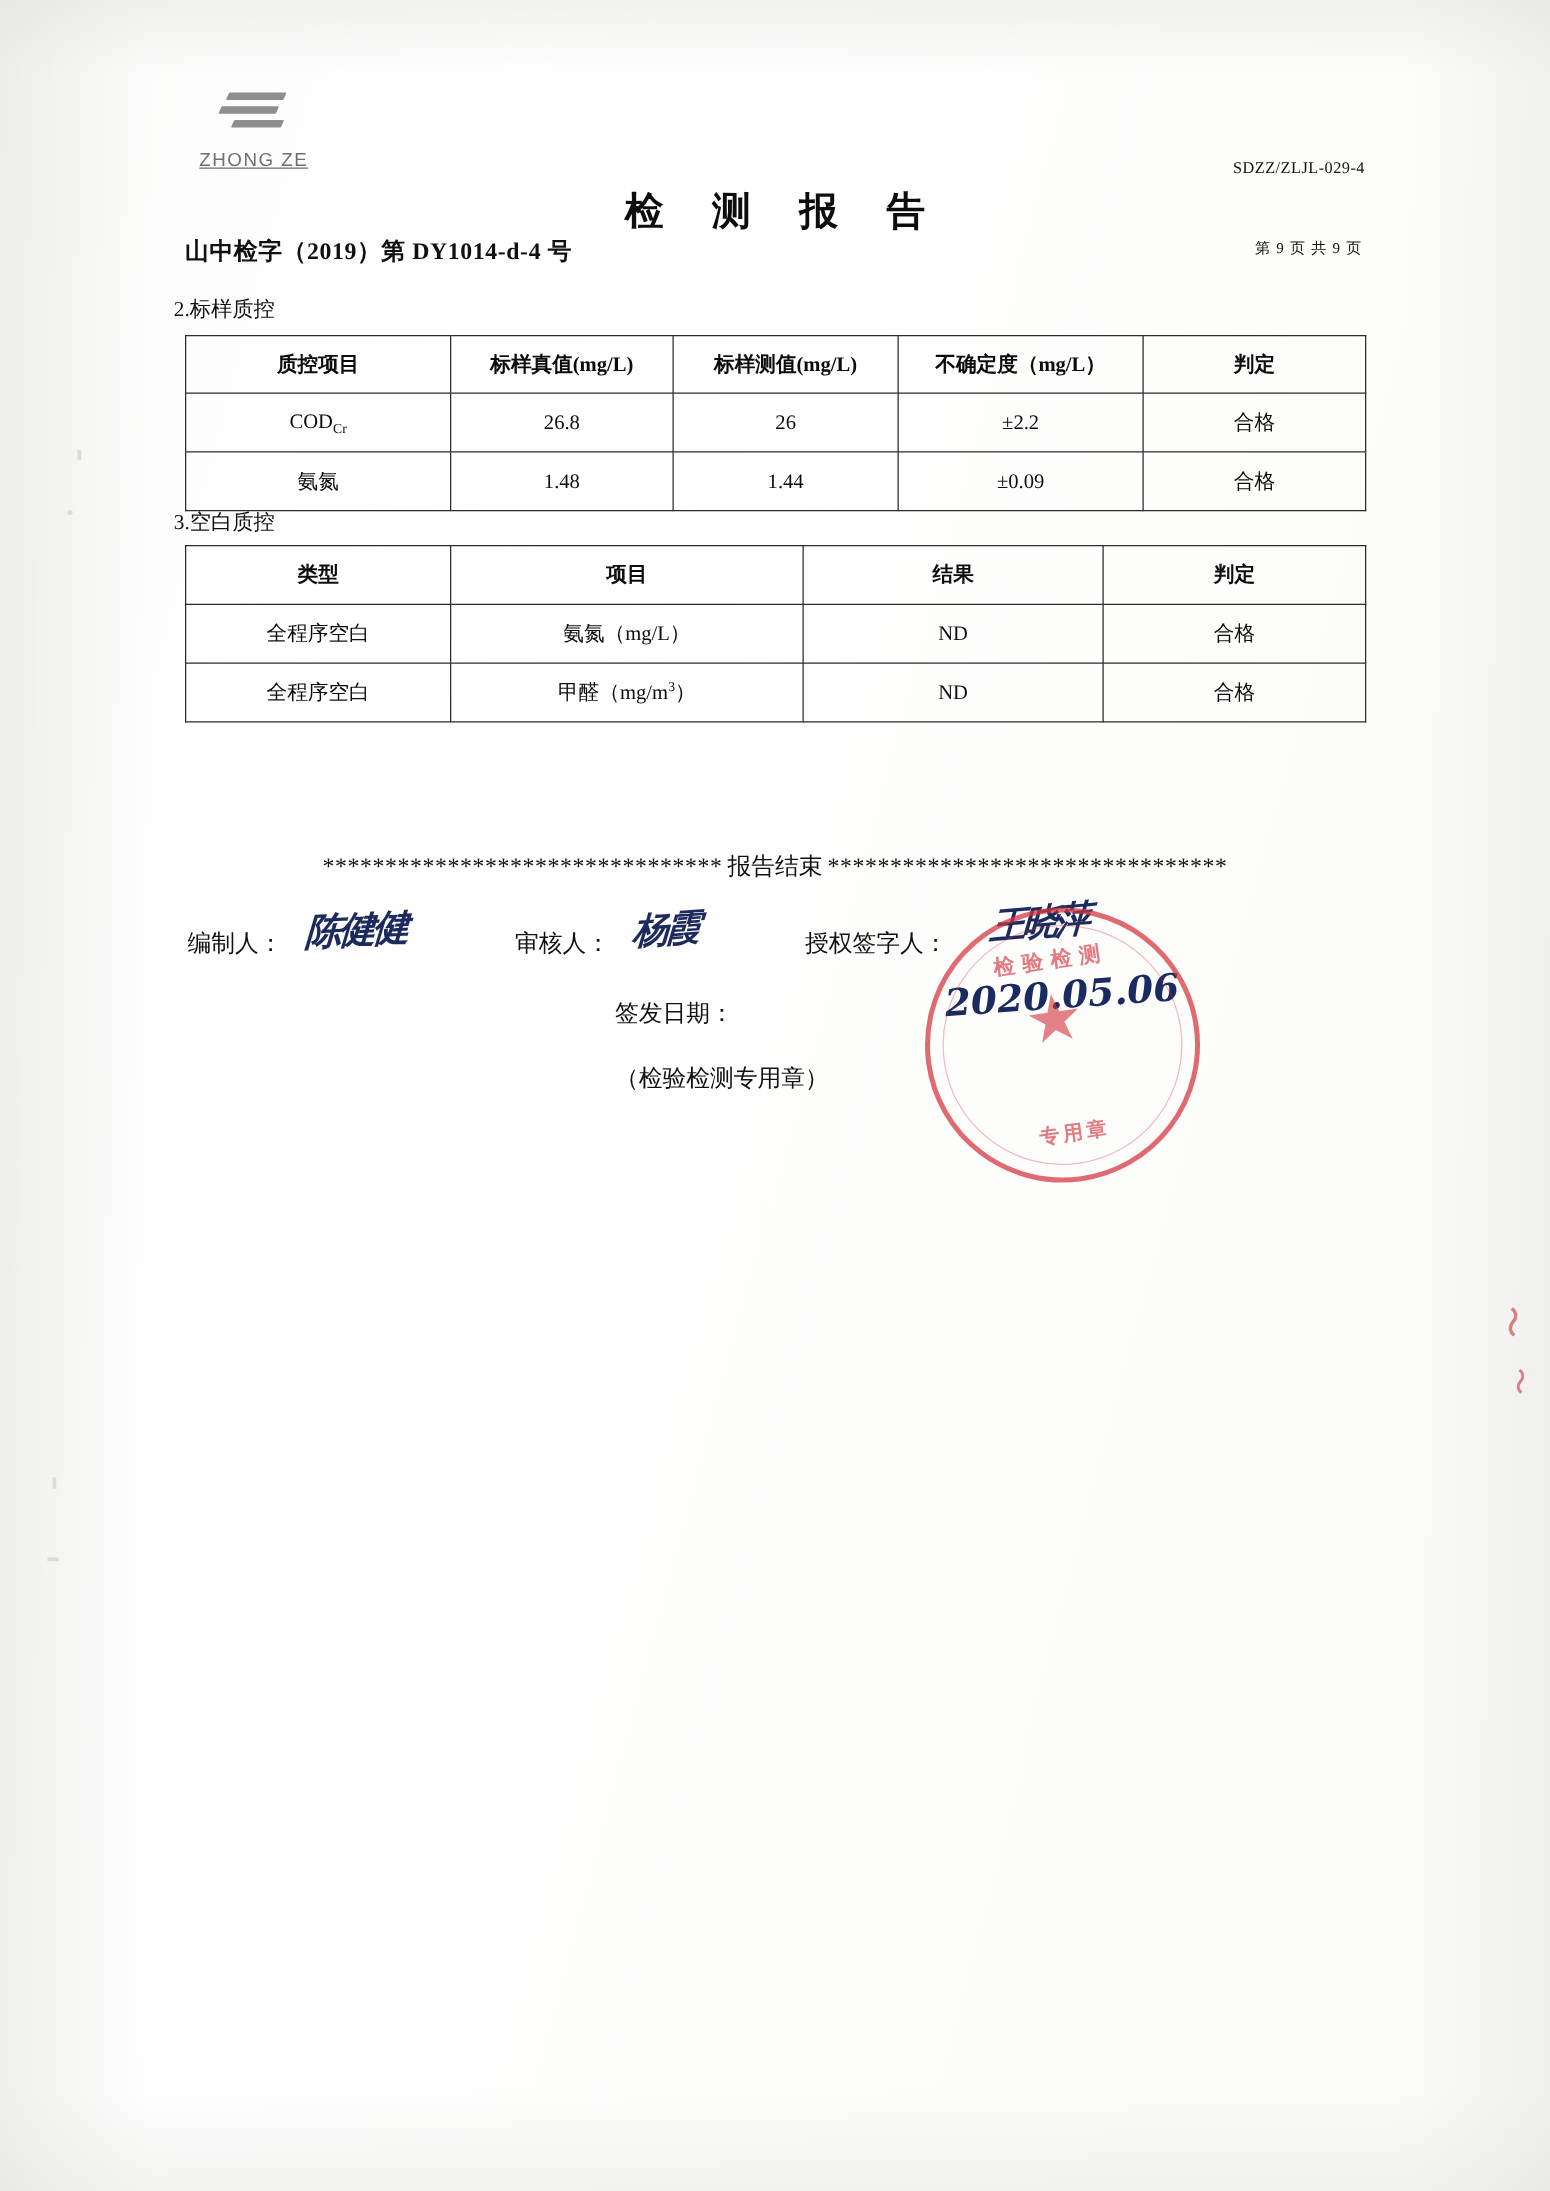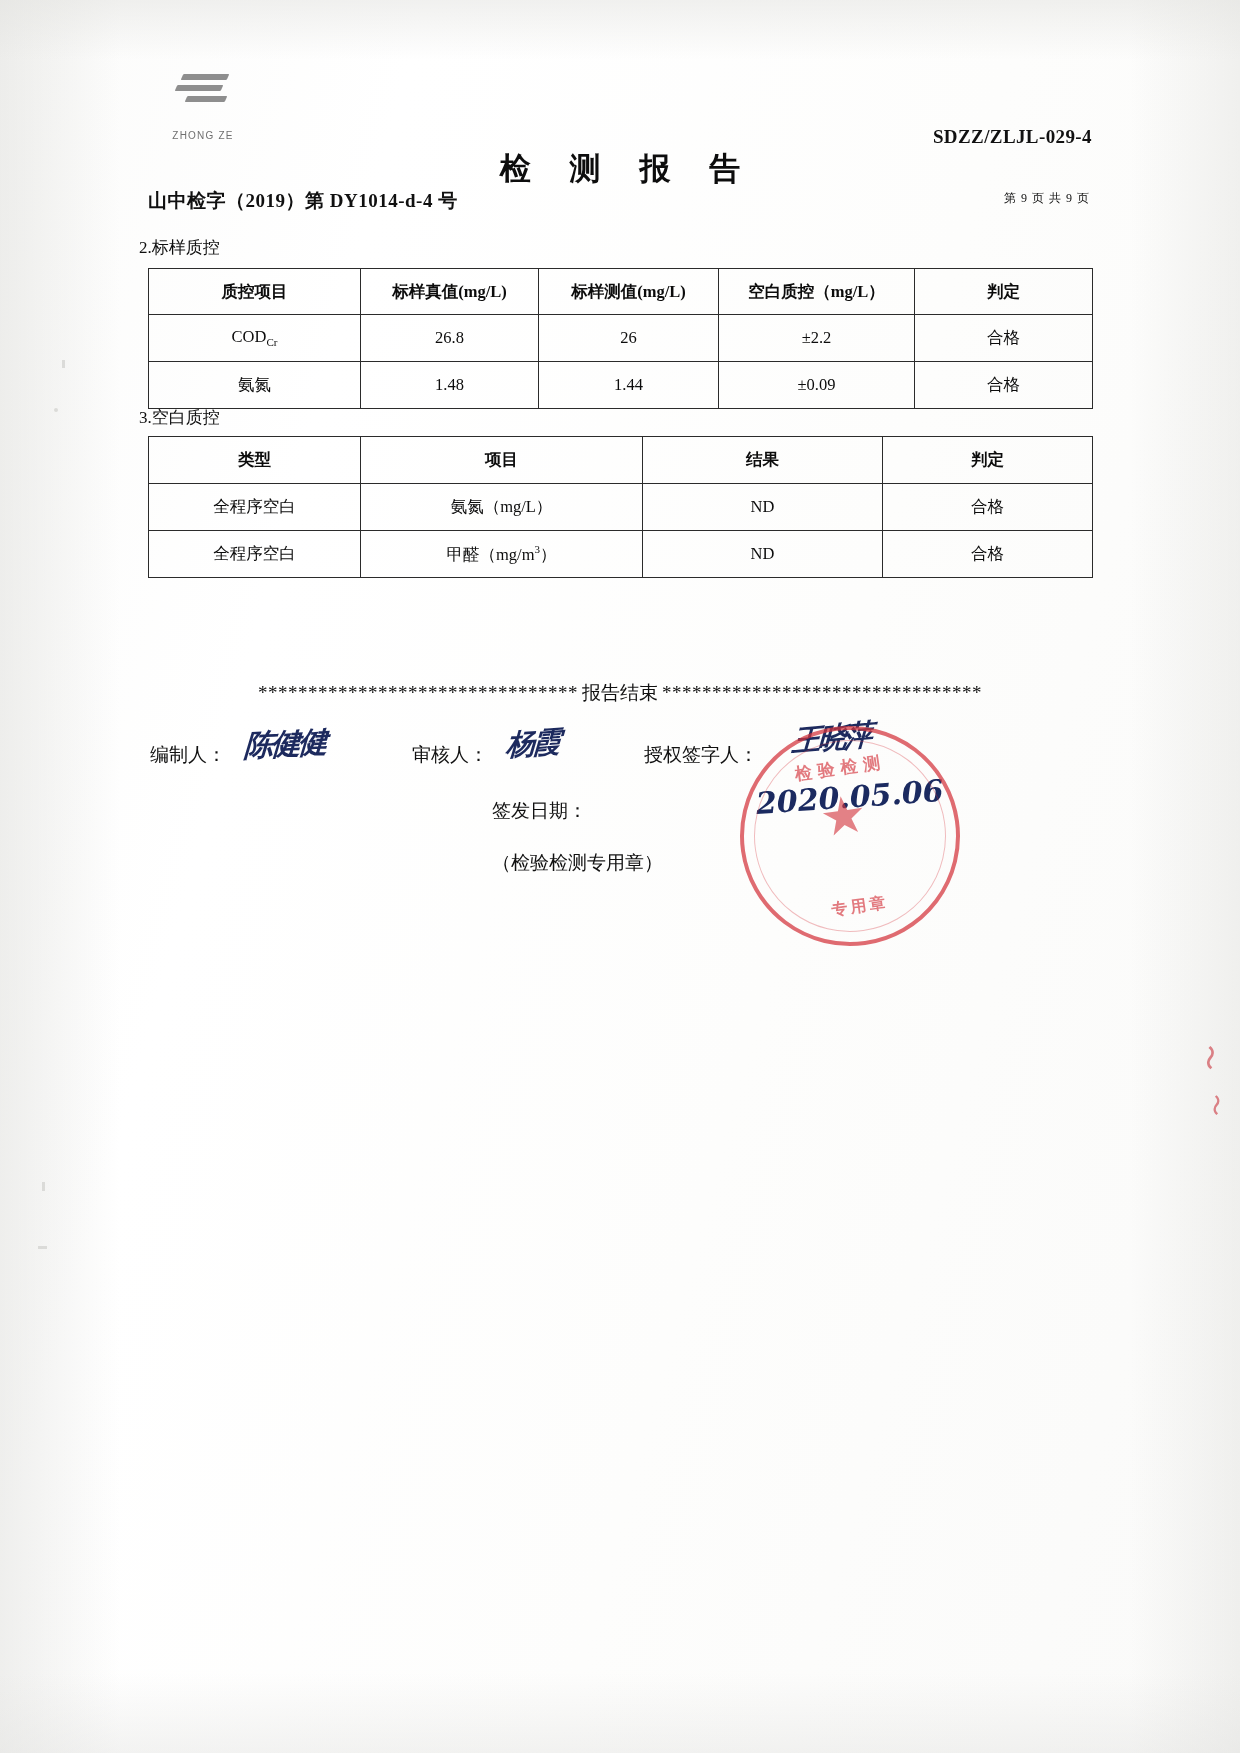--- a/index.html
+++ b/index.html
@@ -66,33 +66,34 @@
     background: #8e8e8e;
     height: 6px;
     border-radius: 1px;
     transform: skewX(-24deg);
   }
   .logo-mark span:nth-child(1) { top: 4px;  left: 10px; width: 46px; }
   .logo-mark span:nth-child(2) { top: 15px; left: 4px;  width: 46px; }
   .logo-mark span:nth-child(3) { top: 26px; left: 14px; width: 40px; }
   .logo-text {
     font-family: "Liberation Sans", sans-serif;
-    font-size: 10px;
+    font-size: 15px;
     letter-spacing: 1.2px;
     color: #6f6f6f;
-    margin-top: 20px;
+    margin-top: 10px;
+    text-decoration: underline;
   }
 
   .doc-code {
     position: absolute;
     right: 148px;
     top: 126px;
     font-family: "Liberation Serif", serif;
-    font-weight: bold;
-    font-size: 19px;
+    font-weight: normal;
+    font-size: 13px;
     letter-spacing: 0.4px;
     color: #111;
   }
 
   .report-title {
     position: absolute;
     left: 0; right: 0;
     top: 148px;
     text-align: center;
     font-family: "DejaVu Serif", serif;
@@ -356,21 +357,21 @@
       <col style="width:178px">
       <col style="width:180px">
       <col style="width:196px">
       <col style="width:178px">
     </colgroup>
     <tbody>
         <tr>
       <th>质控项目</th>
       <th>标样真值(mg/L)</th>
       <th>标样测值(mg/L)</th>
-      <th>空白质控（mg/L）</th>
+      <th>不确定度（mg/L）</th>
       <th>判定</th>
     </tr>
     <tr>
       <td><span>COD</span><sub>Cr</sub></td>
       <td>26.8</td>
       <td>26</td>
       <td>±2.2</td>
       <td>合格</td>
     </tr>
     <tr>

